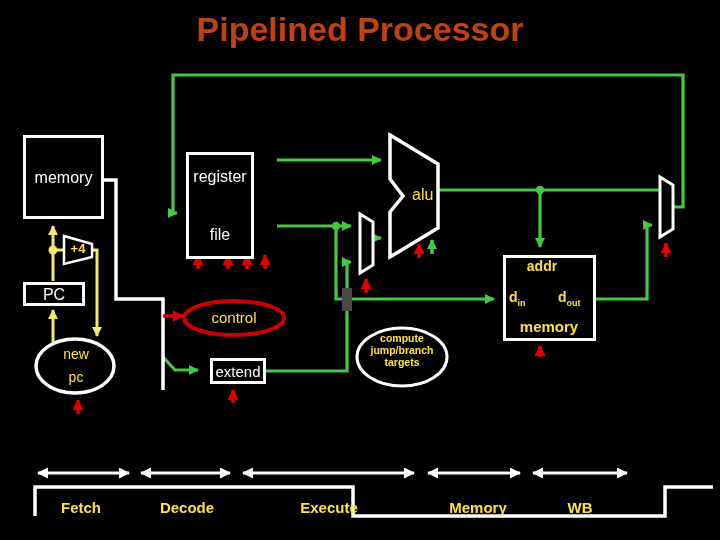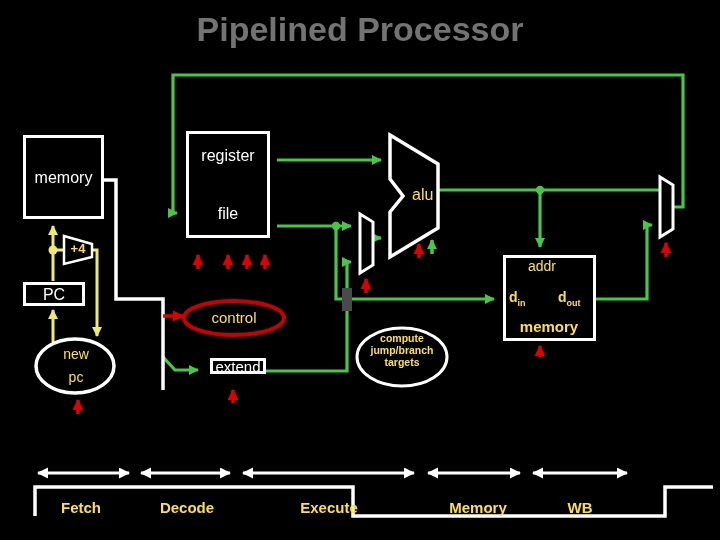--- a/index.html
+++ b/index.html
@@ -3,21 +3,21 @@
 <meta charset="utf-8">
 <style>
   html,body{margin:0;padding:0;background:#000;}
   #slide{position:relative;width:720px;height:540px;background:#000;overflow:hidden;
          font-family:"Liberation Sans", sans-serif;}
   svg{position:absolute;left:0;top:0;}
   .box{position:absolute;border:3px solid #fff;background:#000;box-sizing:border-box;
        display:flex;align-items:center;justify-content:center;flex-direction:column;}
   .lbl{position:absolute;color:#fde047;white-space:nowrap;}
   .ctr{transform:translateX(-50%);text-align:center;}
-  #title{left:360px;top:10px;font-size:34px;font-weight:bold;color:#737373;
+  #title{left:360px;top:10px;font-size:34px;font-weight:bold;color:#c2410c;
          letter-spacing:0px;}
   .boxlbl{color:#fff;font-size:16px;line-height:19px;text-align:center;}
   .sub{font-size:9px;vertical-align:-4px;}
   .stage{top:455px;font-size:15px;font-weight:bold;margin-top:44px;}
   .tiny{font-size:10.5px;font-weight:bold;line-height:12px;}
 </style>
 </head>
 <body>
 
 <div id="slide">
@@ -93,36 +93,36 @@
 
     <path d="M35,516 L35,487 L353,487 L353,516 L665,516 L665,487 L713,487" fill="none" stroke="#fff" stroke-width="3.5"></path>
   </svg>
 
   <div id="title" class="lbl ctr">Pipelined Processor</div>
 
   <div class="box" style="left:23px;top:135px;width:81px;height:84px;">
     <span class="boxlbl">memory</span>
   </div>
 
-  <div class="box" style="left:186px;top:131px;width:84px;height:107px;gap:39px;">
+  <div class="box" style="left:186px;top:152px;width:68px;height:107px;gap:39px;">
     <span class="boxlbl">register</span>
     <span class="boxlbl">file</span>
   </div>
 
   <div class="box" style="left:23px;top:282px;width:62px;height:24px;">
     <span class="boxlbl">PC</span>
   </div>
 
-  <div class="box" style="left:210px;top:358px;width:56px;height:16px;">
+  <div class="box" style="left:210px;top:358px;width:56px;height:26px;">
     <span class="boxlbl" style="font-size:15px;">extend</span>
   </div>
 
   <div class="box" style="left:503px;top:255px;width:93px;height:86px;"></div>
 
-  <div class="lbl ctr" style="left:542px;top:258px;font-size:14px;font-weight:normal;">addr</div>
+  <div class="lbl ctr" style="left:542px;top:258px;font-size:14px;font-weight:bold;">addr</div>
   <div class="lbl" style="left:509px;top:289px;font-size:14px;font-weight:bold;"><span>d</span><span class="sub">in</span></div>
   <div class="lbl" style="left:558px;top:289px;font-size:14px;font-weight:bold;"><span>d</span><span class="sub">out</span></div>
   <div class="lbl ctr" style="left:549px;top:318px;font-size:15px;font-weight:bold;">memory</div>
 
   <div class="lbl" style="left:412px;top:186px;font-size:16px;">alu</div>
   <div class="lbl ctr" style="left:78px;top:241px;font-size:13px;font-weight:bold;">+4</div>
   <div class="lbl ctr" style="left:234px;top:309px;font-size:15px;">control</div>
   <div class="lbl ctr" style="left:76px;top:346px;font-size:14px;">new</div>
   <div class="lbl ctr" style="left:76px;top:369px;font-size:14px;">pc</div>
   <div class="lbl ctr tiny" style="left:402px;top:332px;">compute</div>

